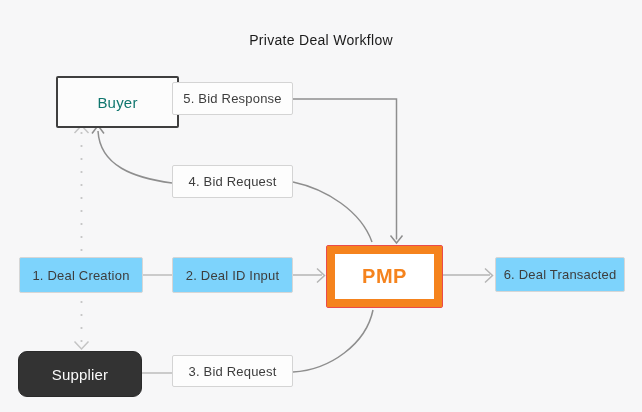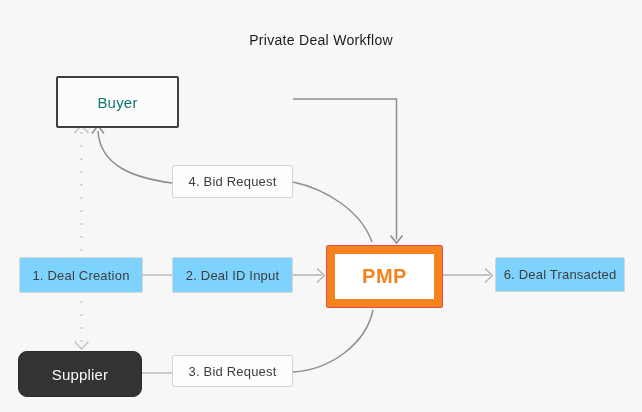--- a/index.html
+++ b/index.html
@@ -128,20 +128,23 @@
 
     <path d="M293,372 C330,370 366,344 373,310" stroke="#8e8e8e" stroke-width="1.5"></path>
   </svg>
 
   <div class="diagram-title">Private Deal Workflow</div>
 
   <div class="node buyer">
     <span>Buyer</span>
   </div>
 
+  <div class="node white step5">
+    <span>5. Bid Response</span>
+  </div>
 
   <div class="node white step4">
     <span>4. Bid Request</span>
   </div>
 
   <div class="node gray step1">
     <span>1. Deal Creation</span>
   </div>
 
   <div class="node gray step2">

